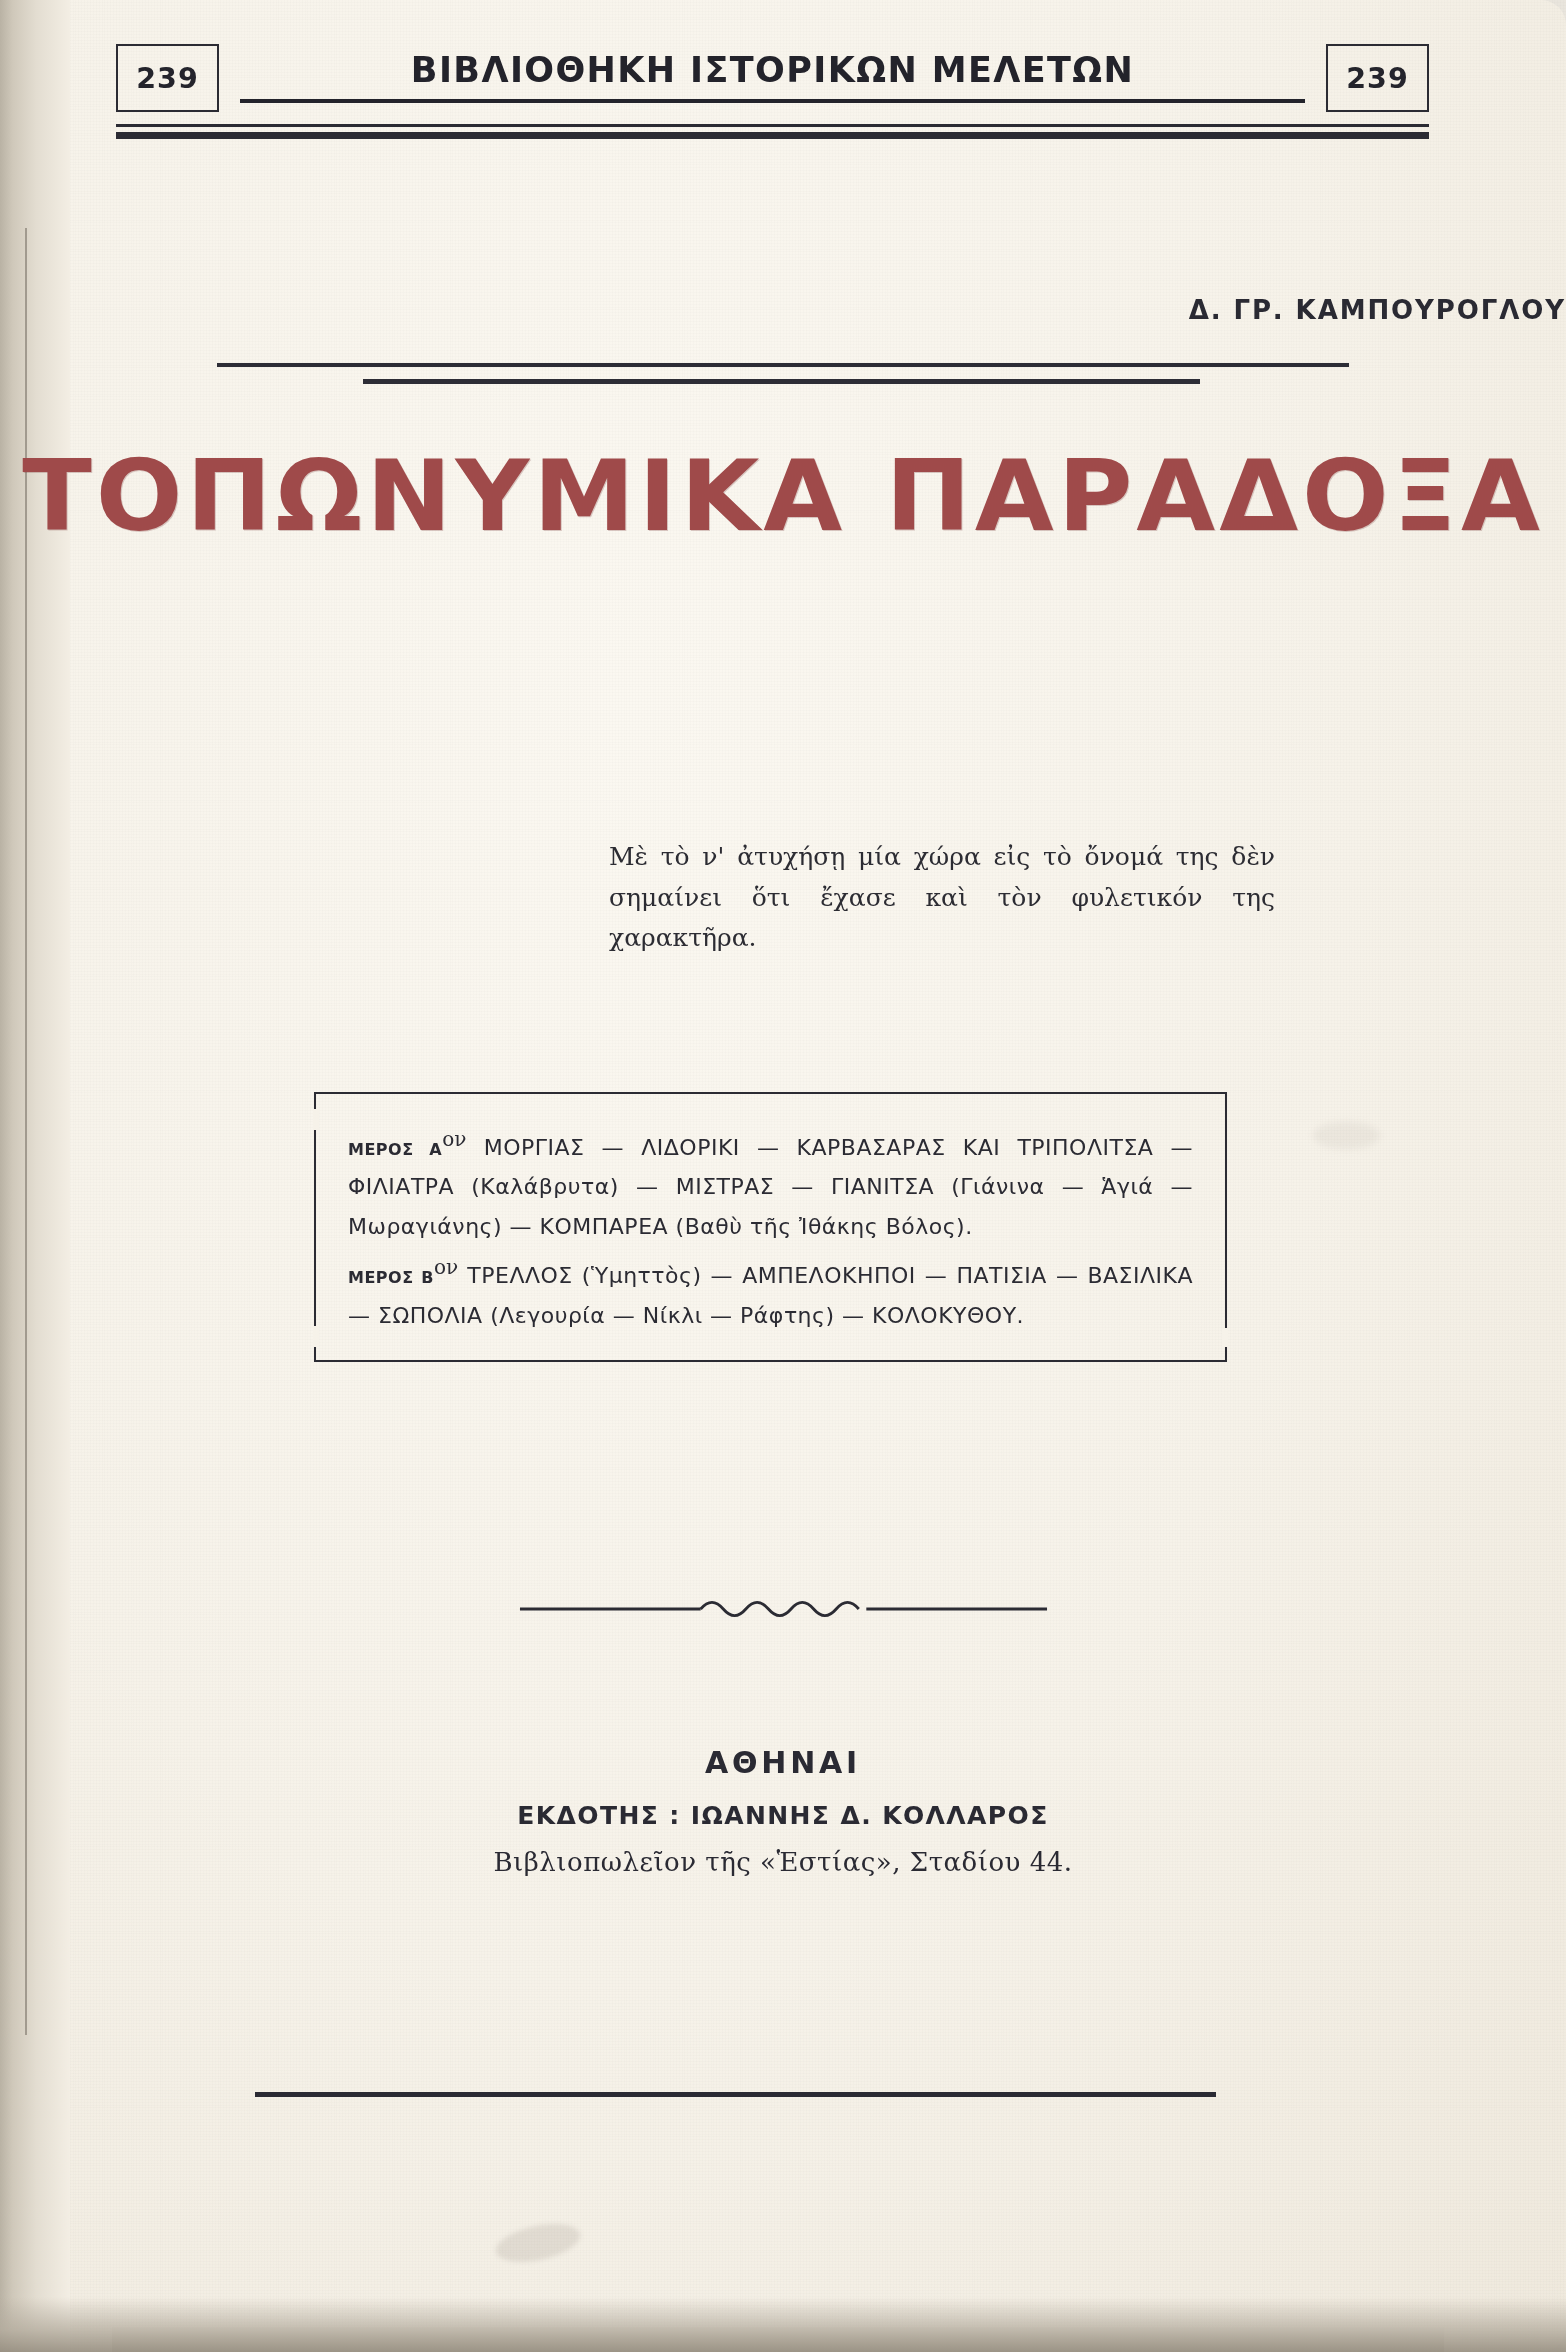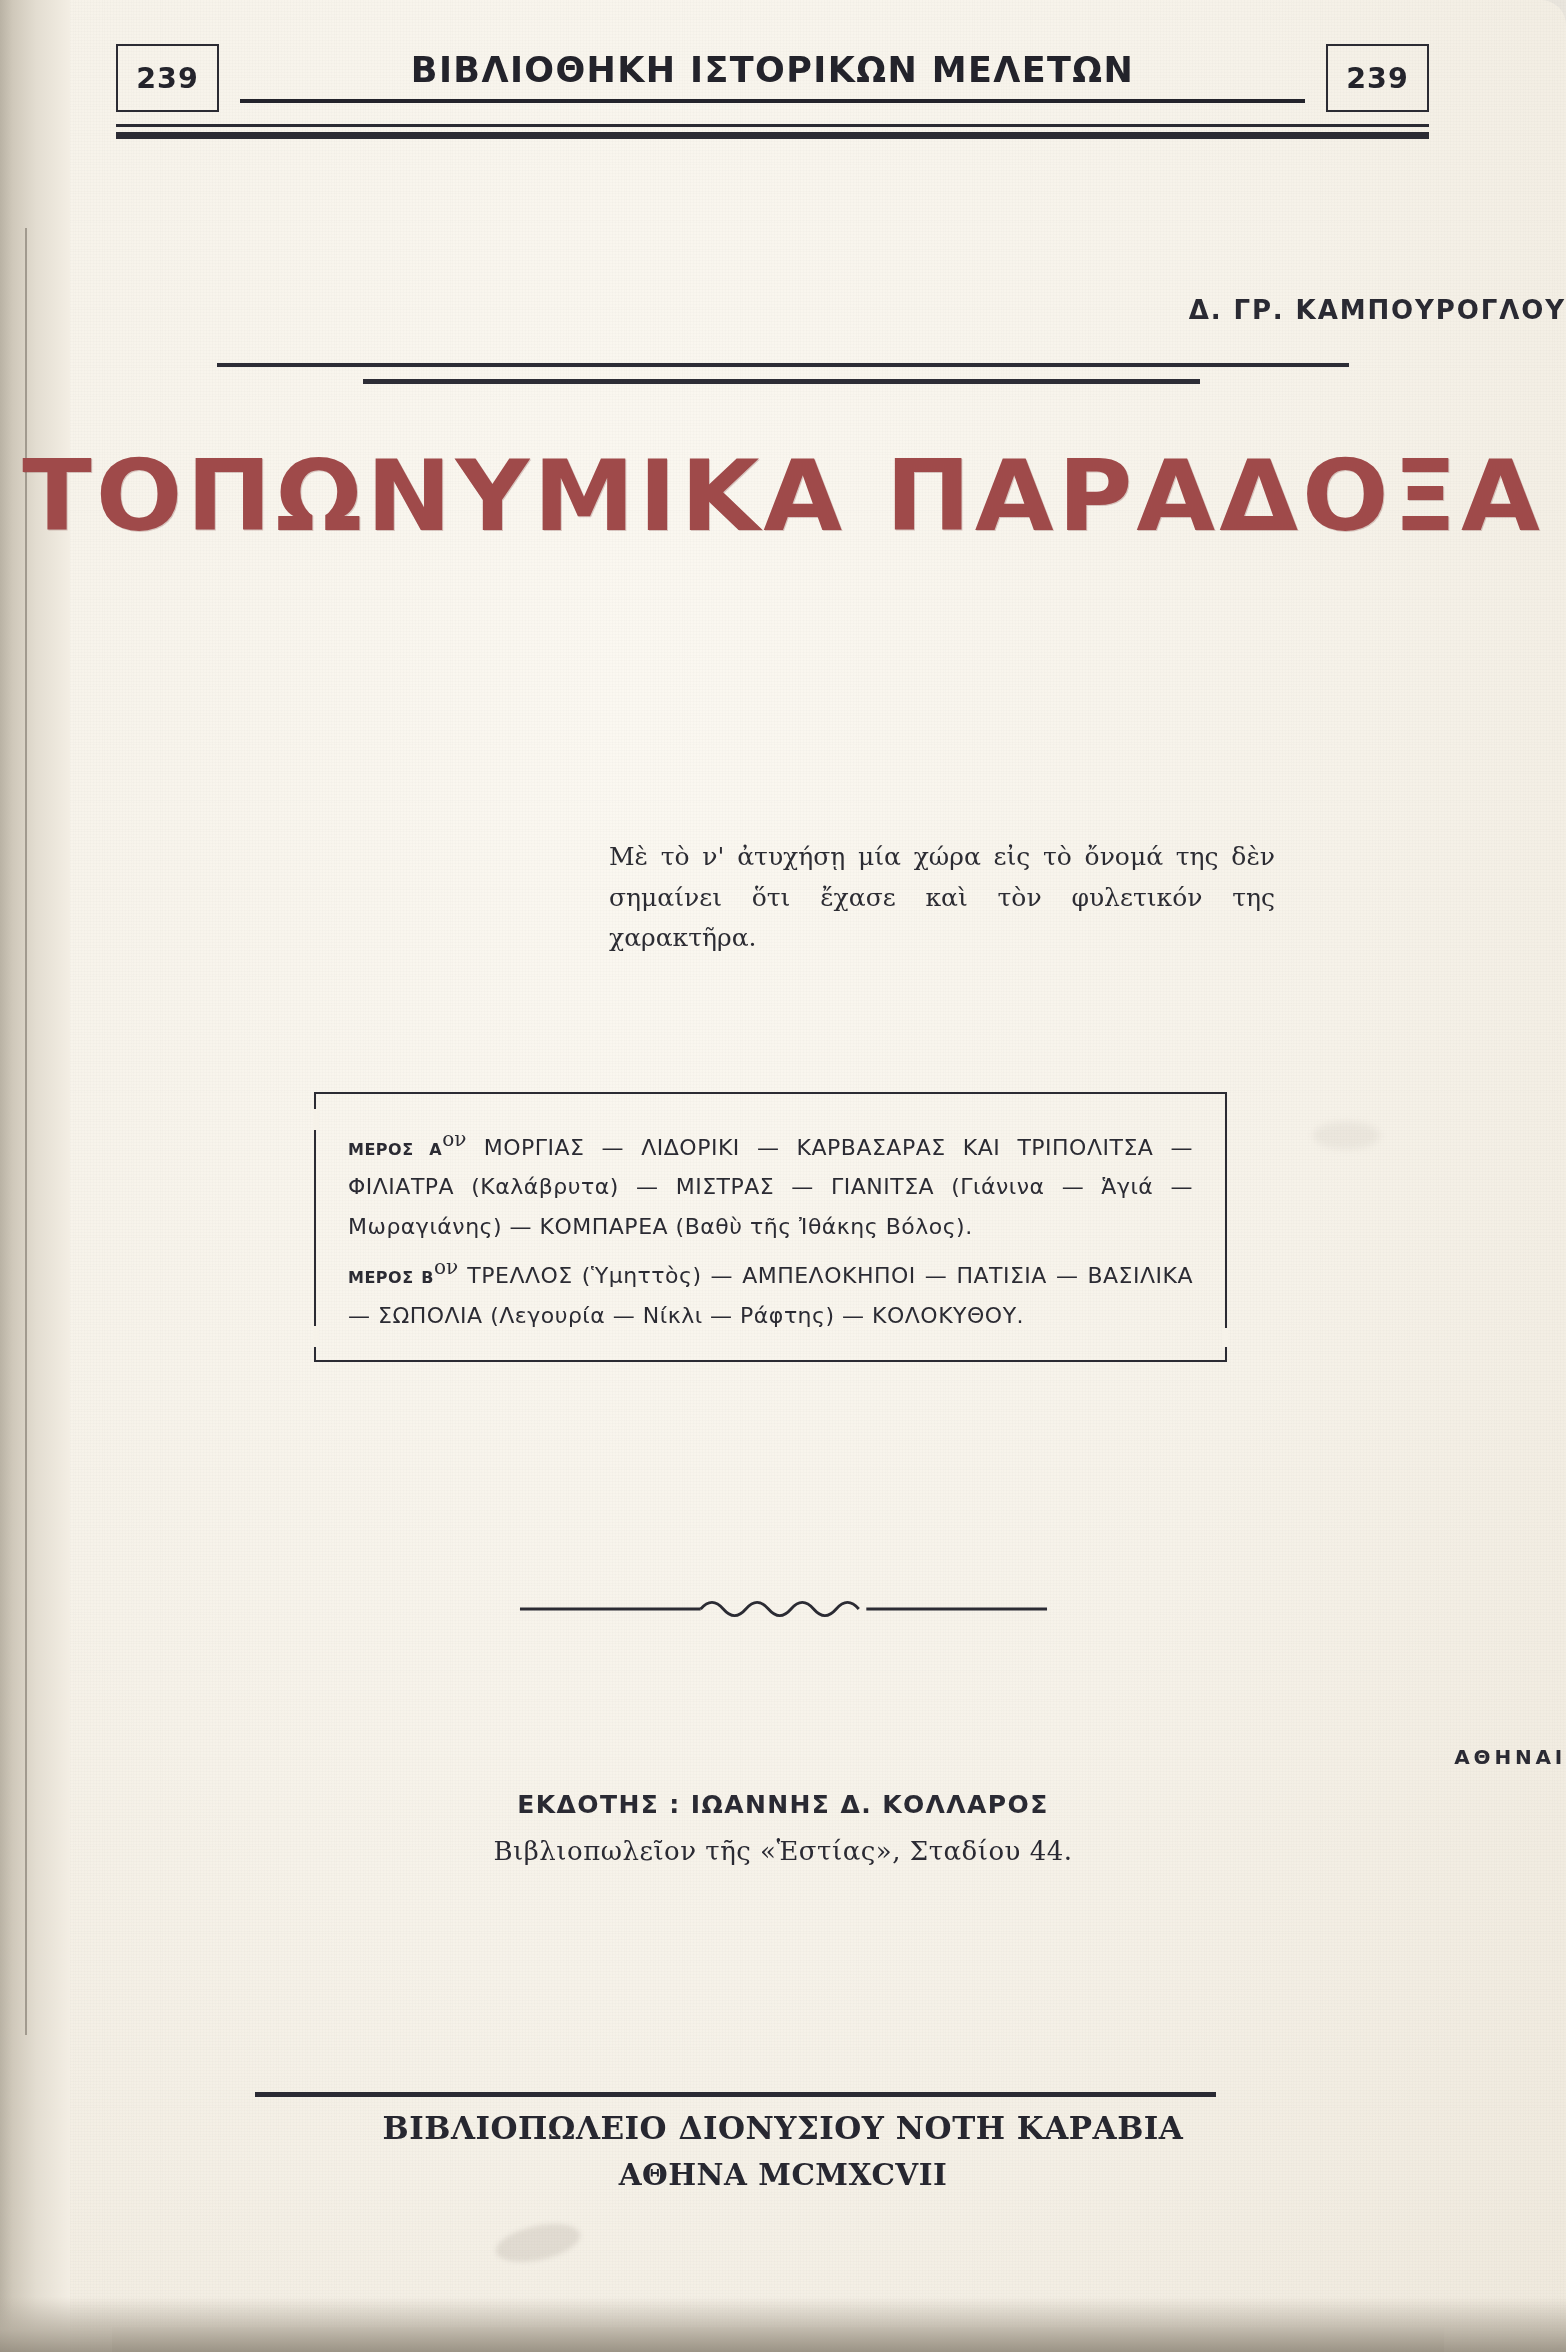--- a/index.html
+++ b/index.html
@@ -214,23 +214,22 @@
   
   #imprint {
     position: absolute;
     left: 0; right: 0; top: 1745px;
     text-align: center;
     color: #2a2a33;
   }
   #imprint .city {
     font-family: "DejaVu Sans", sans-serif;
     font-weight: bold;
-    font-size: 20px;
+    font-size: 30px;
     letter-spacing: 3.8px;
-    text-align: right;
   }
   #imprint .publisher {
     margin-top: 21px;
     font-family: "DejaVu Sans", sans-serif;
     font-weight: bold;
     font-size: 25px;
     letter-spacing: 1.4px;
   }
   #imprint .address {
     margin-top: 17px;
@@ -325,24 +324,20 @@
     </svg>
   </div>
 
   <div id="imprint">
     <div class="city">ΑΘΗΝΑΙ</div>
     <div class="publisher">ΕΚΔΟΤΗΣ : ΙΩΑΝΝΗΣ Δ. ΚΟΛΛΑΡΟΣ</div>
     <div class="address">Βιβλιοπωλεῖον τῆς «Ἑστίας», Σταδίου 44.</div>
   </div>
 
   <div id="footer-rule"></div>
-  <div id="footer">
-    <div class="line1">ΒΙΒΛΙΟΠΩΛΕΙΟ ΔΙΟΝΥΣΙΟΥ ΝΟΤΗ ΚΑΡΑΒΙΑ</div>
-    <div class="line2">ΑΘΗΝΑ MCMXCVII</div>
-  </div>
 
   <div class="smudge" style="left:495px; top:2226px; width:86px; height:34px; background:rgba(140,130,115,0.18); filter:blur(2.9px); transform:rotate(-12deg);"></div>
   <div class="smudge" style="left:1313px; top:1122px; width:67px; height:27px; background:rgba(150,140,125,0.10); filter:blur(3.8px);"></div>
 
   <div id="bottom-edge2"></div>
   <div id="bottom-edge"></div>
 </div>
 
 
 </body></html>

